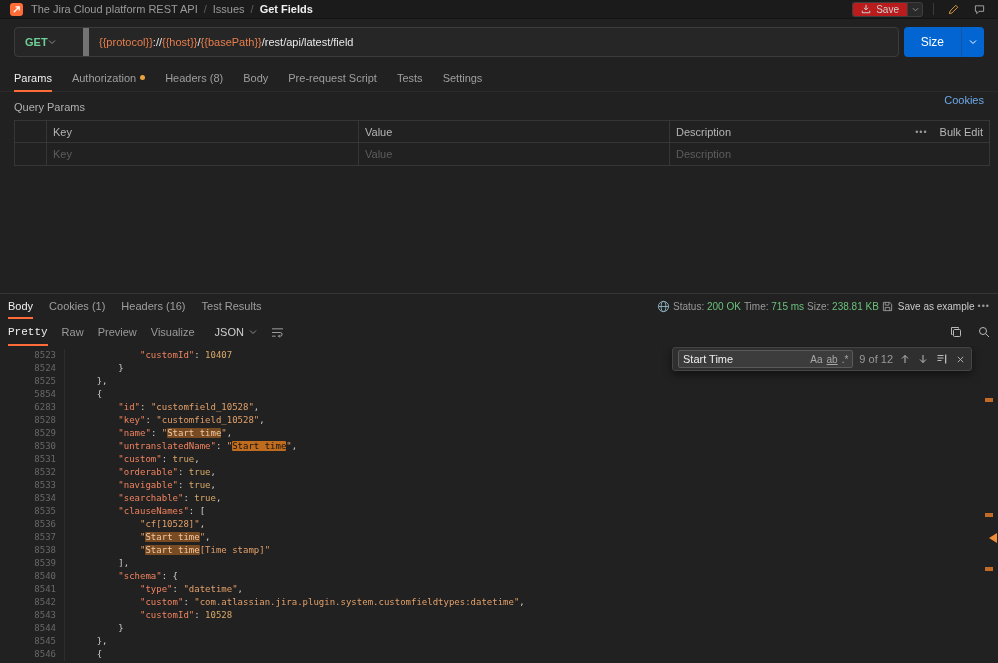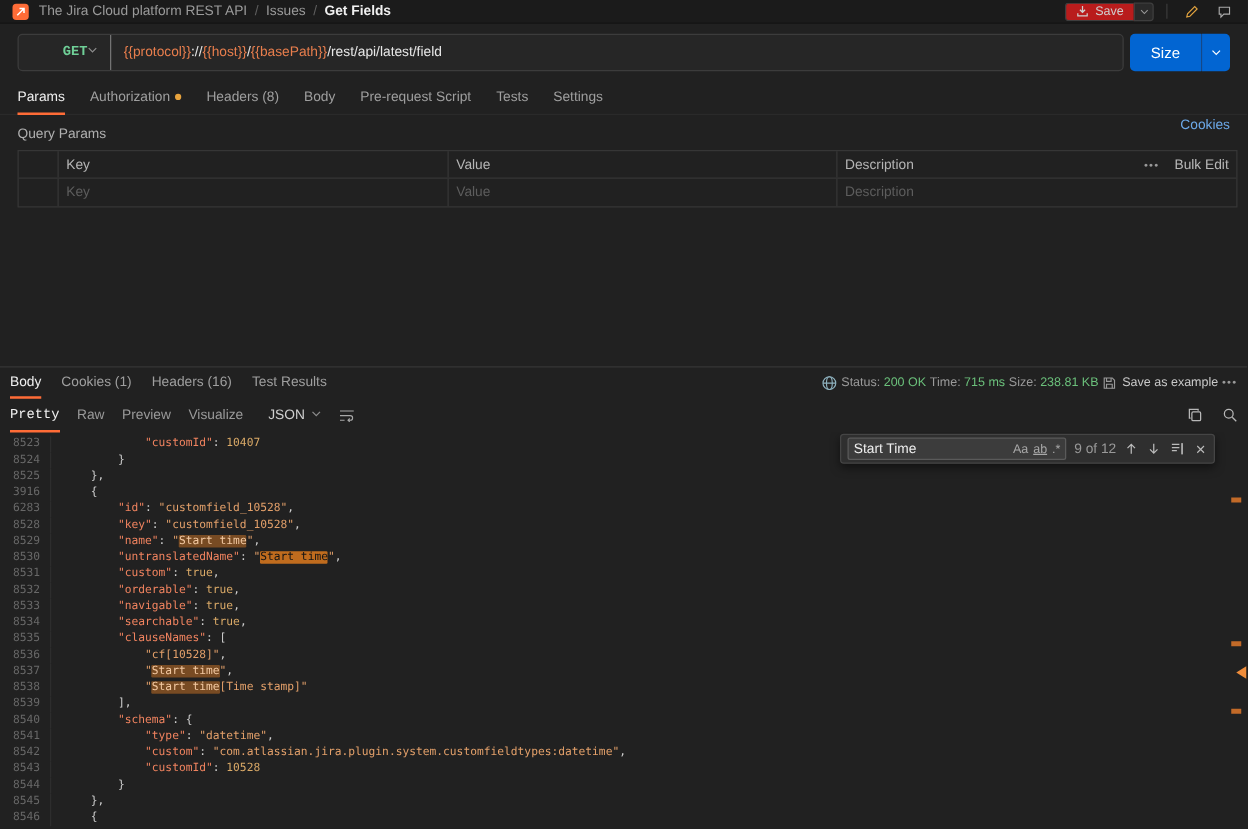--- a/index.html
+++ b/index.html
@@ -20,21 +20,21 @@
   .save-group { display:flex; align-items:stretch; height:15px; }
   .save-btn { display:flex; align-items:center; gap:5px; background:#b91c1c; border:1px solid #3e3e3e; border-right:none; border-radius:3px 0 0 3px; padding:0 8px; color:#cfcfcf; font-size:10px; }
   .save-caret { display:flex; align-items:center; justify-content:center; width:16px; background:#2a2a2a; border:1px solid #3e3e3e; border-radius:0 3px 3px 0; color:#9a9a9a; }
   .tb-divider { width:1px; height:12px; background:#3a3a3a; margin:0 10px; }
   .tb-icon { display:inline-flex; align-items:center; justify-content:center; width:18px; height:16px; color:#ababab; cursor:pointer; }
   .tb-icon.pencil { color:#e0a23e; margin-right:8px; }
 
   
   .url-row { flex:none; height:45px; display:flex; align-items:center; padding:0 14px 0 14px; gap:5px; }
   .url-box { flex:1; height:30px; display:flex; background:#262626; border:1px solid #3c3c3c; border-radius:4px; overflow:hidden; }
-  .method { width:74px; flex:none; display:flex; align-items:center; justify-content:flex-end; padding:0 10px; color:#6fcf97; font-weight:bold; border-right:1px solid #737373; cursor:pointer;font-family:Liberation Mono, monospace; }
+  .method { width:74px; flex:none; display:flex; align-items:center; justify-content:flex-start; padding:0 10px; color:#6fcf97; font-weight:bold; border-right:6px solid #737373; cursor:pointer; }
   .method .caret { color:#8c8c8c; }
   .url-input { flex:1; display:flex; align-items:center; padding:0 10px; white-space:nowrap; overflow:hidden; cursor:text; font-size:11px; }
   .url-var { color:#e87e4d; }
   .url-plain { color:#e8e8e8; }
   .send-group { display:flex; height:30px; flex:none; }
   .send-btn { background:#0265d2; color:#fff; border:none; padding:0 17px; font-size:12px; border-radius:4px 0 0 4px; }
   .send-caret { width:23px; background:#0265d2; border:none; border-left:1px solid #1455a8; border-radius:0 4px 4px 0; color:#fff; display:flex; align-items:center; justify-content:center; }
 
   
   .req-tabs { flex:none; height:28px; display:flex; align-items:stretch; padding:0 14px; border-bottom:1px solid #2a2a2a; }
@@ -77,21 +77,21 @@
   .vtab.active::after { content:""; position:absolute; left:0; right:0; bottom:0; height:2px; background:#ff6c37; }
   .json-select { display:inline-flex; align-items:center; gap:5px; margin-left:6px; color:#d0d0d0; cursor:pointer; }
   .json-select .caret { color:#8c8c8c; }
   .wrap-icon { display:inline-flex; align-items:center; margin-left:14px; color:#a8a8a8; cursor:pointer; }
   .toolbar-right { margin-left:auto; display:flex; align-items:center; gap:16px; color:#b8b8b8; }
   .toolbar-right .ticon { display:inline-flex; cursor:pointer; }
 
   
   .code-area { flex:1; position:relative; overflow:hidden; font-family:"DejaVu Sans Mono",monospace; font-size:9px; line-height:13px; }
   .code-lines { padding-top:3px; }
-  .code-line { display:flex; height:13px; white-space:pre; }
+  .code-line { display:flex; height:13px; white-space:pre;margin-left:24px; }
   .ln { width:40px; flex:none; text-align:right; padding-right:8px; color:#686868; }
   .code-text { border-left:1px solid #2d2d2d; padding-left:10px; white-space:pre; }
   .tok-pun { color:#cfcfcf; }
   .tok-key { color:#f0835f; }
   .tok-str { color:#e3a06a; }
   .tok-num { color:#d9a967; }
   .tok-bool { color:#d9a967; }
   .tok-match { background:rgba(226,126,38,0.45); color:#f3c9a2; border-radius:1px; }
   .tok-match.cur { background:#c06c1e; color:#141414; }
 
@@ -308,21 +308,21 @@
             </svg>
         </span>
       </span>
     </div>
 
     <div class="code-area">
       <div class="code-lines" id="code-lines">
           <div class="code-line"><span class="ln">8523</span><span class="code-text"><span class="tok-pun">            </span><span class="tok-key">"customId"</span><span class="tok-pun">: </span><span class="tok-num">10407</span></span></div>
           <div class="code-line"><span class="ln">8524</span><span class="code-text"><span class="tok-pun">        }</span></span></div>
           <div class="code-line"><span class="ln">8525</span><span class="code-text"><span class="tok-pun">    },</span></span></div>
-          <div class="code-line"><span class="ln">3916</span><span class="code-text"><span class="tok-pun">    {</span></span></div>
+          <div class="code-line"><span class="ln">5854</span><span class="code-text"><span class="tok-pun">    {</span></span></div>
           <div class="code-line"><span class="ln">6283</span><span class="code-text"><span class="tok-pun">        </span><span class="tok-key">"id"</span><span class="tok-pun">: </span><span class="tok-str">"customfield_10528"</span><span class="tok-pun">,</span></span></div>
           <div class="code-line"><span class="ln">8528</span><span class="code-text"><span class="tok-pun">        </span><span class="tok-key">"key"</span><span class="tok-pun">: </span><span class="tok-str">"customfield_10528"</span><span class="tok-pun">,</span></span></div>
           <div class="code-line"><span class="ln">8529</span><span class="code-text"><span class="tok-pun">        </span><span class="tok-key">"name"</span><span class="tok-pun">: </span><span class="tok-str">"</span><span class="tok-match">Start time</span><span class="tok-str">"</span><span class="tok-pun">,</span></span></div>
           <div class="code-line"><span class="ln">8530</span><span class="code-text"><span class="tok-pun">        </span><span class="tok-key">"untranslatedName"</span><span class="tok-pun">: </span><span class="tok-str">"</span><span class="tok-match cur">Start time</span><span class="tok-str">"</span><span class="tok-pun">,</span></span></div>
           <div class="code-line"><span class="ln">8531</span><span class="code-text"><span class="tok-pun">        </span><span class="tok-key">"custom"</span><span class="tok-pun">: </span><span class="tok-bool">true</span><span class="tok-pun">,</span></span></div>
           <div class="code-line"><span class="ln">8532</span><span class="code-text"><span class="tok-pun">        </span><span class="tok-key">"orderable"</span><span class="tok-pun">: </span><span class="tok-bool">true</span><span class="tok-pun">,</span></span></div>
           <div class="code-line"><span class="ln">8533</span><span class="code-text"><span class="tok-pun">        </span><span class="tok-key">"navigable"</span><span class="tok-pun">: </span><span class="tok-bool">true</span><span class="tok-pun">,</span></span></div>
           <div class="code-line"><span class="ln">8534</span><span class="code-text"><span class="tok-pun">        </span><span class="tok-key">"searchable"</span><span class="tok-pun">: </span><span class="tok-bool">true</span><span class="tok-pun">,</span></span></div>
           <div class="code-line"><span class="ln">8535</span><span class="code-text"><span class="tok-pun">        </span><span class="tok-key">"clauseNames"</span><span class="tok-pun">: [</span></span></div>
           <div class="code-line"><span class="ln">8536</span><span class="code-text"><span class="tok-pun">            </span><span class="tok-str">"cf[10528]"</span><span class="tok-pun">,</span></span></div>

